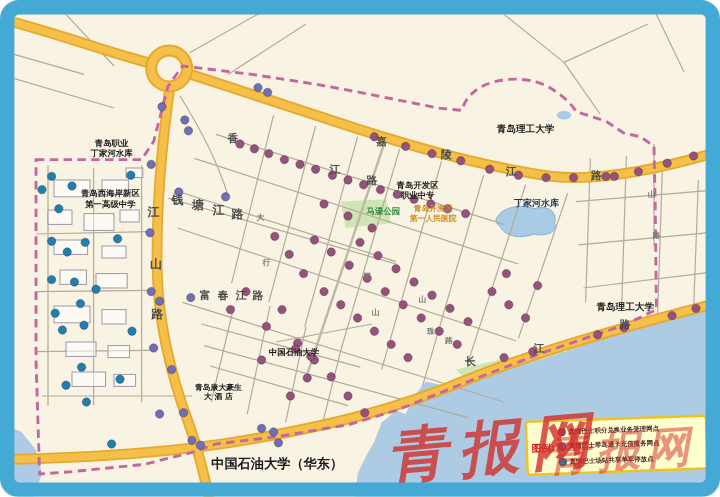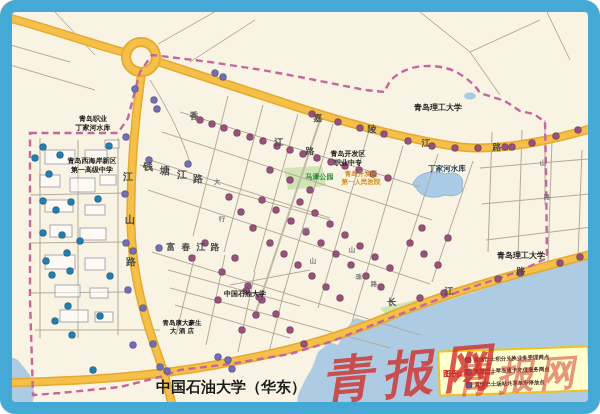--- a/index.html
+++ b/index.html
@@ -225,21 +225,21 @@
         <div class="place" style="left: 92px; top: 166px; font-size: 7px;">青岛西海岸新区
 第一高级中学</div>
         <div class="place" style="left: 348px; top: 159px; font-size: 7px;">青岛开发区
 职业中专</div>
         <div class="place" style="left: 438px; top: 108px; font-size: 8px;">青岛理工大学</div>
         <div class="place" style="left: 521px; top: 256px; font-size: 8px;">青岛理工大学</div>
         <div class="place" style="left: 447px; top: 169px; font-size: 7.5px; color: rgb(22, 54, 92);">丁家河水库</div>
         <div class="place" style="left: 245px; top: 294px; font-size: 7px;">中国石油大学</div>
         <div class="place" style="left: 182px; top: 327px; font-size: 6.5px;">青岛康大豪生
 大 酒 店</div>
-        <div class="place" style="left: 231px; top: 387px; font-size: 15px;">中国石油大学（华东）</div>
+        <div class="place" style="left: 231px; top: 387px; font-size: 11px;">中国石油大学（华东）</div>
         <div class="place" style="left: 301px; top: 177px; font-size: 7px; color: rgb(46, 139, 62); padding-left: 37px;">马濠公园</div>
         <div class="place" style="left: 361px; top: 178px; font-size: 6.5px; color: rgb(208, 138, 26);">青岛开发区
 第一人民医院</div>
         <div class="rchar" style="left: 128px; top: 177px; font-size: 10px;">江</div>
         <div class="rchar" style="left: 130px; top: 220px; font-size: 10px;">山</div>
         <div class="rchar" style="left: 131px; top: 262px; font-size: 10px;">路</div>
         <div class="rchar" style="left: 148px; top: 167px; font-size: 10px;">钱</div>
         <div class="rchar" style="left: 165px; top: 171px; font-size: 10px;">塘</div>
         <div class="rchar" style="left: 182px; top: 175px; font-size: 10px;">江</div>
         <div class="rchar" style="left: 198px; top: 179px; font-size: 10px;">路</div>

